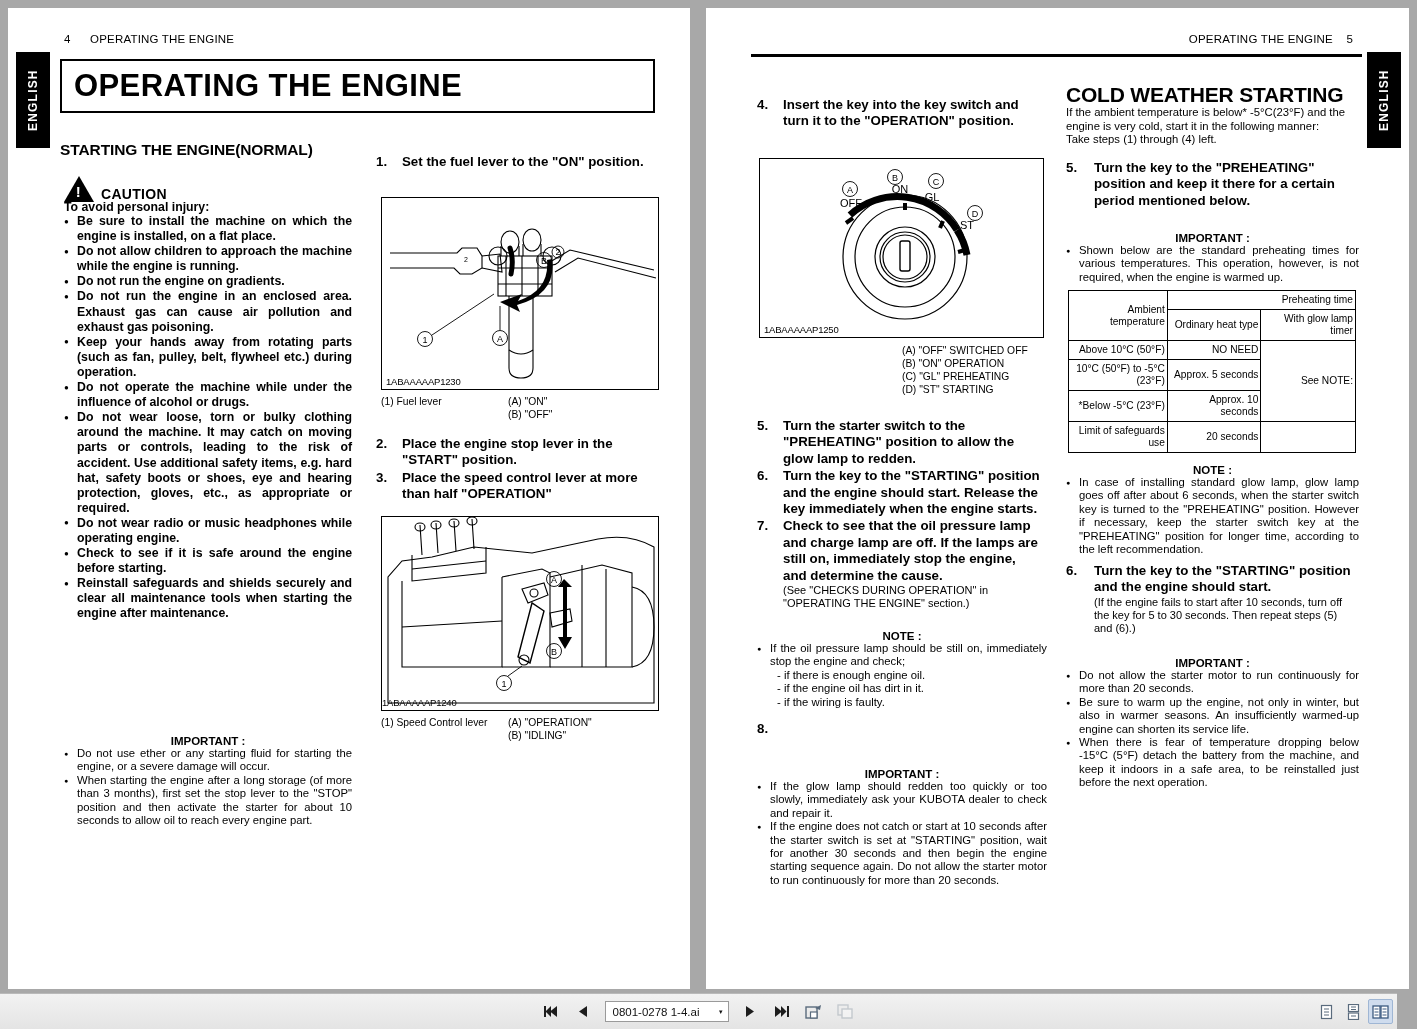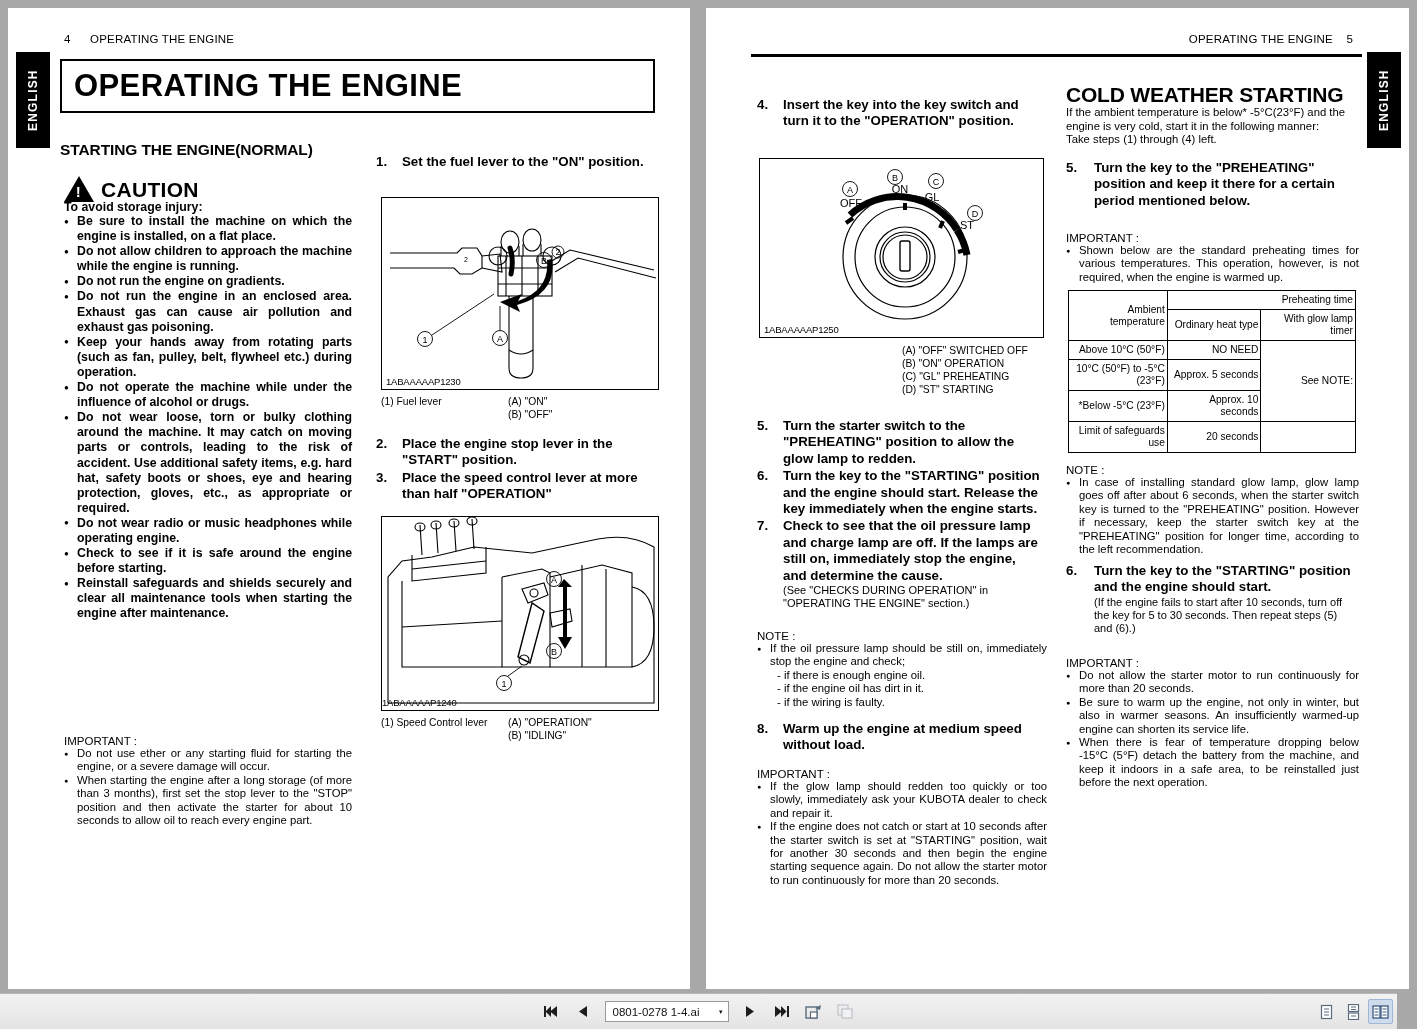--- a/index.html
+++ b/index.html
@@ -30,40 +30,40 @@
     position: absolute; border: 2.5px solid #000; background: #fff;
     display: flex; align-items: center;
   }
   .title-box span { font-size: 31px; font-weight: bold; letter-spacing: .4px; padding-left: 12px; }
 
   .sec-h { position: absolute; font-size: 15.5px; font-weight: bold; letter-spacing: -.1px; }
   .sec-h2 { position: absolute; font-size: 21px; font-weight: bold; letter-spacing: -.2px; }
 
   
   .caution-row { position: absolute; display: flex; align-items: flex-end; gap: 7px; }
-  .caution-row .word { font-size: 21px; font-weight: bold; letter-spacing: .3px; }
+  .caution-row .word { font-size: 14px; font-weight: bold; letter-spacing: .3px; }
   .tri { width: 0; height: 0; border-left: 15px solid transparent; border-right: 15px solid transparent;
          border-bottom: 26px solid #000; position: relative; }
   .tri::after { content:"!"; position:absolute; left:-3.2px; top:7px; color:#fff; font-size:15px;
                 font-weight:bold; font-family:"Liberation Sans",sans-serif; }
 
   .blk { position: absolute; }
   .lead { font-size: 12.3px; font-weight: bold; }
   ul.bullets { list-style: none; }
   ul.bullets > li {
     position: relative; padding-left: 13px; font-size: 12.3px; font-weight: bold;
     text-align: justify; line-height: 15.1px; margin-bottom: 0px;
   }
   ul.bullets > li::before {
     content: "\25CF"; position: absolute; left: 0; top: -.5px; font-size: 8px;
   }
   ul.bullets.norm > li { font-weight: normal; font-size: 11.3px; line-height: 13.4px; text-align: justify; }
   ul.bullets.norm > li::before { font-size: 7px; top: 0px; }
 
-  .label-h { font-size: 11.5px; font-weight: normal; }
+  .label-h { font-size: 11.5px; font-weight: bold; text-align: center; }
 
   
   ol.steps { list-style: none; }
   ol.steps > li {
     position: relative; padding-left: 26px; font-size: 13.3px; font-weight: bold;
     line-height: 16.4px; margin-bottom: 1px;
   }
   ol.steps > li > .num { position: absolute; left: 0; top: 0; width: 20px; text-align: left; }
   .sub-note { font-size: 11px; font-weight: normal; line-height: 13px; padding-left: 0px; }
 
@@ -118,21 +118,21 @@
     </div>
 
     <div class="sec-h" style="left:52px; top:133px;">STARTING THE ENGINE(NORMAL)</div>
 
     <div class="caution-row" style="left:56px; top:168px;">
       <div class="tri"></div>
       <div class="word">CAUTION</div>
     </div>
 
     <div class="blk" style="left:56px; top:192px; width:288px;">
-      <div class="lead">To avoid storage injury:</div>
+      <div class="lead">To avoid personal injury:</div>
       <ul class="bullets" id="caution-list">
           <li>Be sure to install the machine on which the engine is installed, on a flat place.</li>
           <li>Do not allow children to approach the machine while the engine is running.</li>
           <li>Do not run the engine on gradients.</li>
           <li>Do not run the engine in an enclosed area. Exhaust gas can cause air pollution and exhaust gas poisoning.</li>
           <li>Keep your hands away from rotating parts (such as fan, pulley, belt, flywheel etc.) during operation.</li>
           <li>Do not operate the machine while under the influence of alcohol or drugs.</li>
           <li>Do not wear loose, torn or bulky clothing around the machine. It may catch on moving parts or controls, leading to the risk of accident. Use additional safety items, e.g. hard hat, safety boots or shoes, eye and hearing protection, gloves, etc., as appropriate or required.</li>
           <li>Do not wear radio or music headphones while operating engine.</li>
           <li>Check to see if it is safe around the engine before starting.</li>
@@ -362,21 +362,20 @@
       <div style="padding-left:20px; font-size:11.3px; line-height:13.6px;">
         <div>- if there is enough engine oil.</div>
         <div>- if the engine oil has dirt in it.</div>
         <div>- if the wiring is faulty.</div>
       </div>
     </div>
 
     <ol class="steps" style="position:absolute; left:51px; top:713px; width:285px;">
       <li>
         <span class="num">8.</span>
-        <span>Warm up the engine at medium speed without load.</span>
       </li>
     </ol>
 
     <div class="blk" style="left:51px; top:760px; width:290px;">
       <div class="label-h">IMPORTANT :</div>
       <ul class="bullets norm" id="mid-important-list">
           <li>If the glow lamp should redden too quickly or too slowly, immediately ask your KUBOTA dealer to check and repair it.</li>
           <li>If the engine does not catch or start at 10 seconds after the starter switch is set at "STARTING" position, wait for another 30 seconds and then begin the engine starting sequence again. Do not allow the starter motor to run continuously for more than 20 seconds.</li>
         </ul>
     </div>

